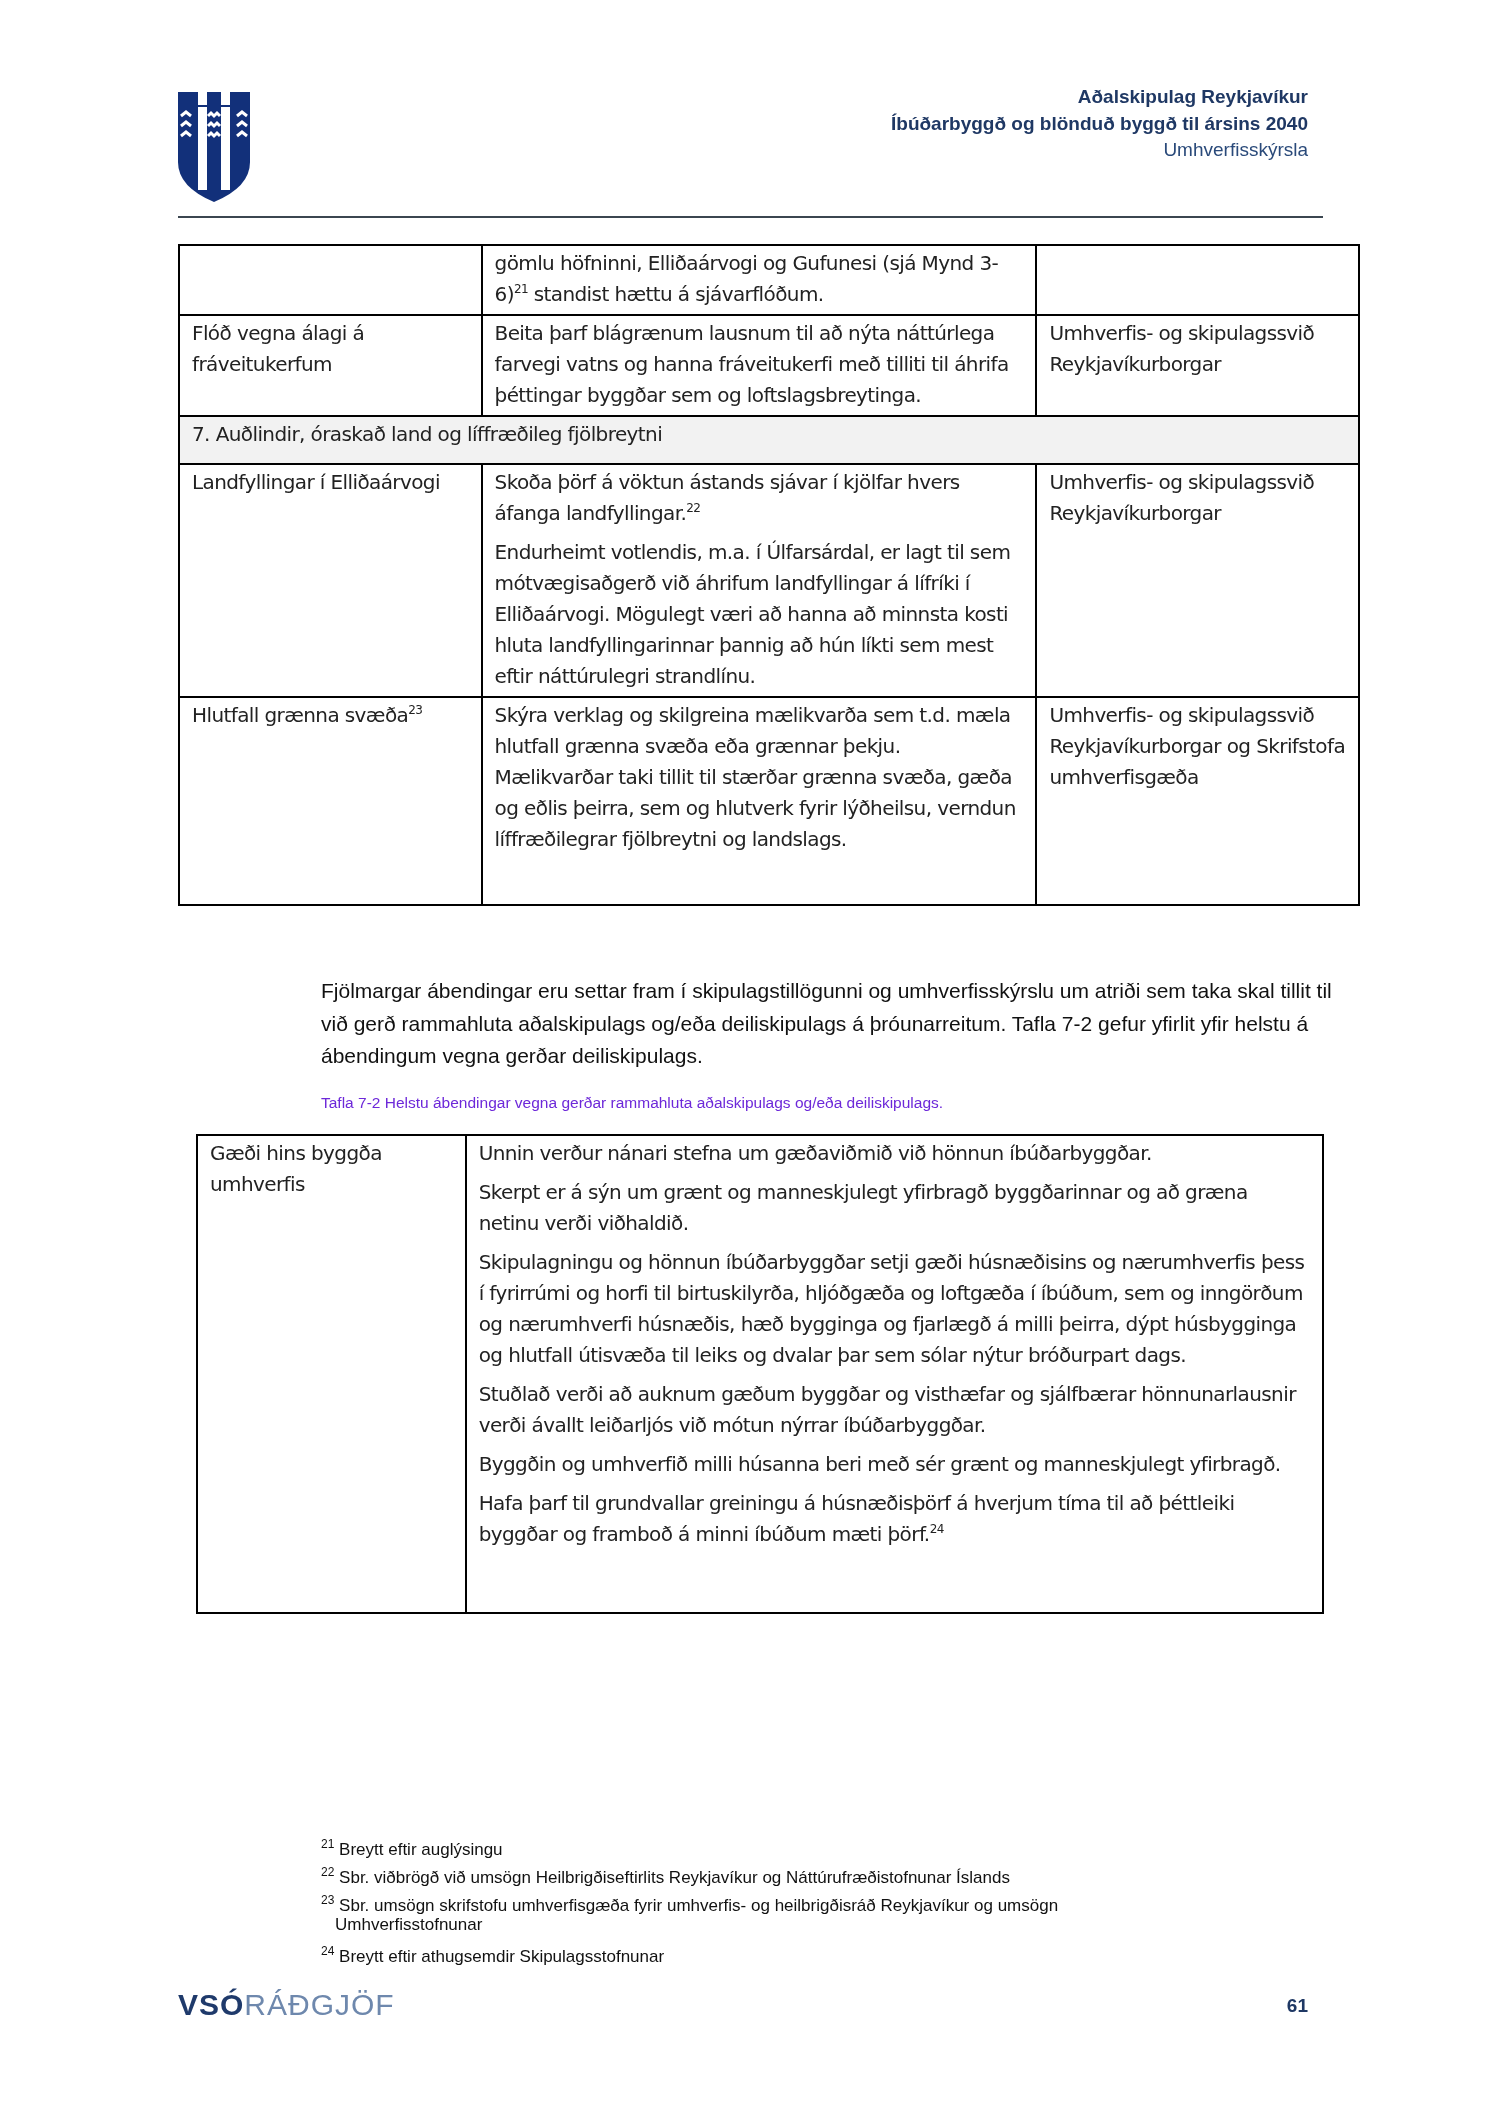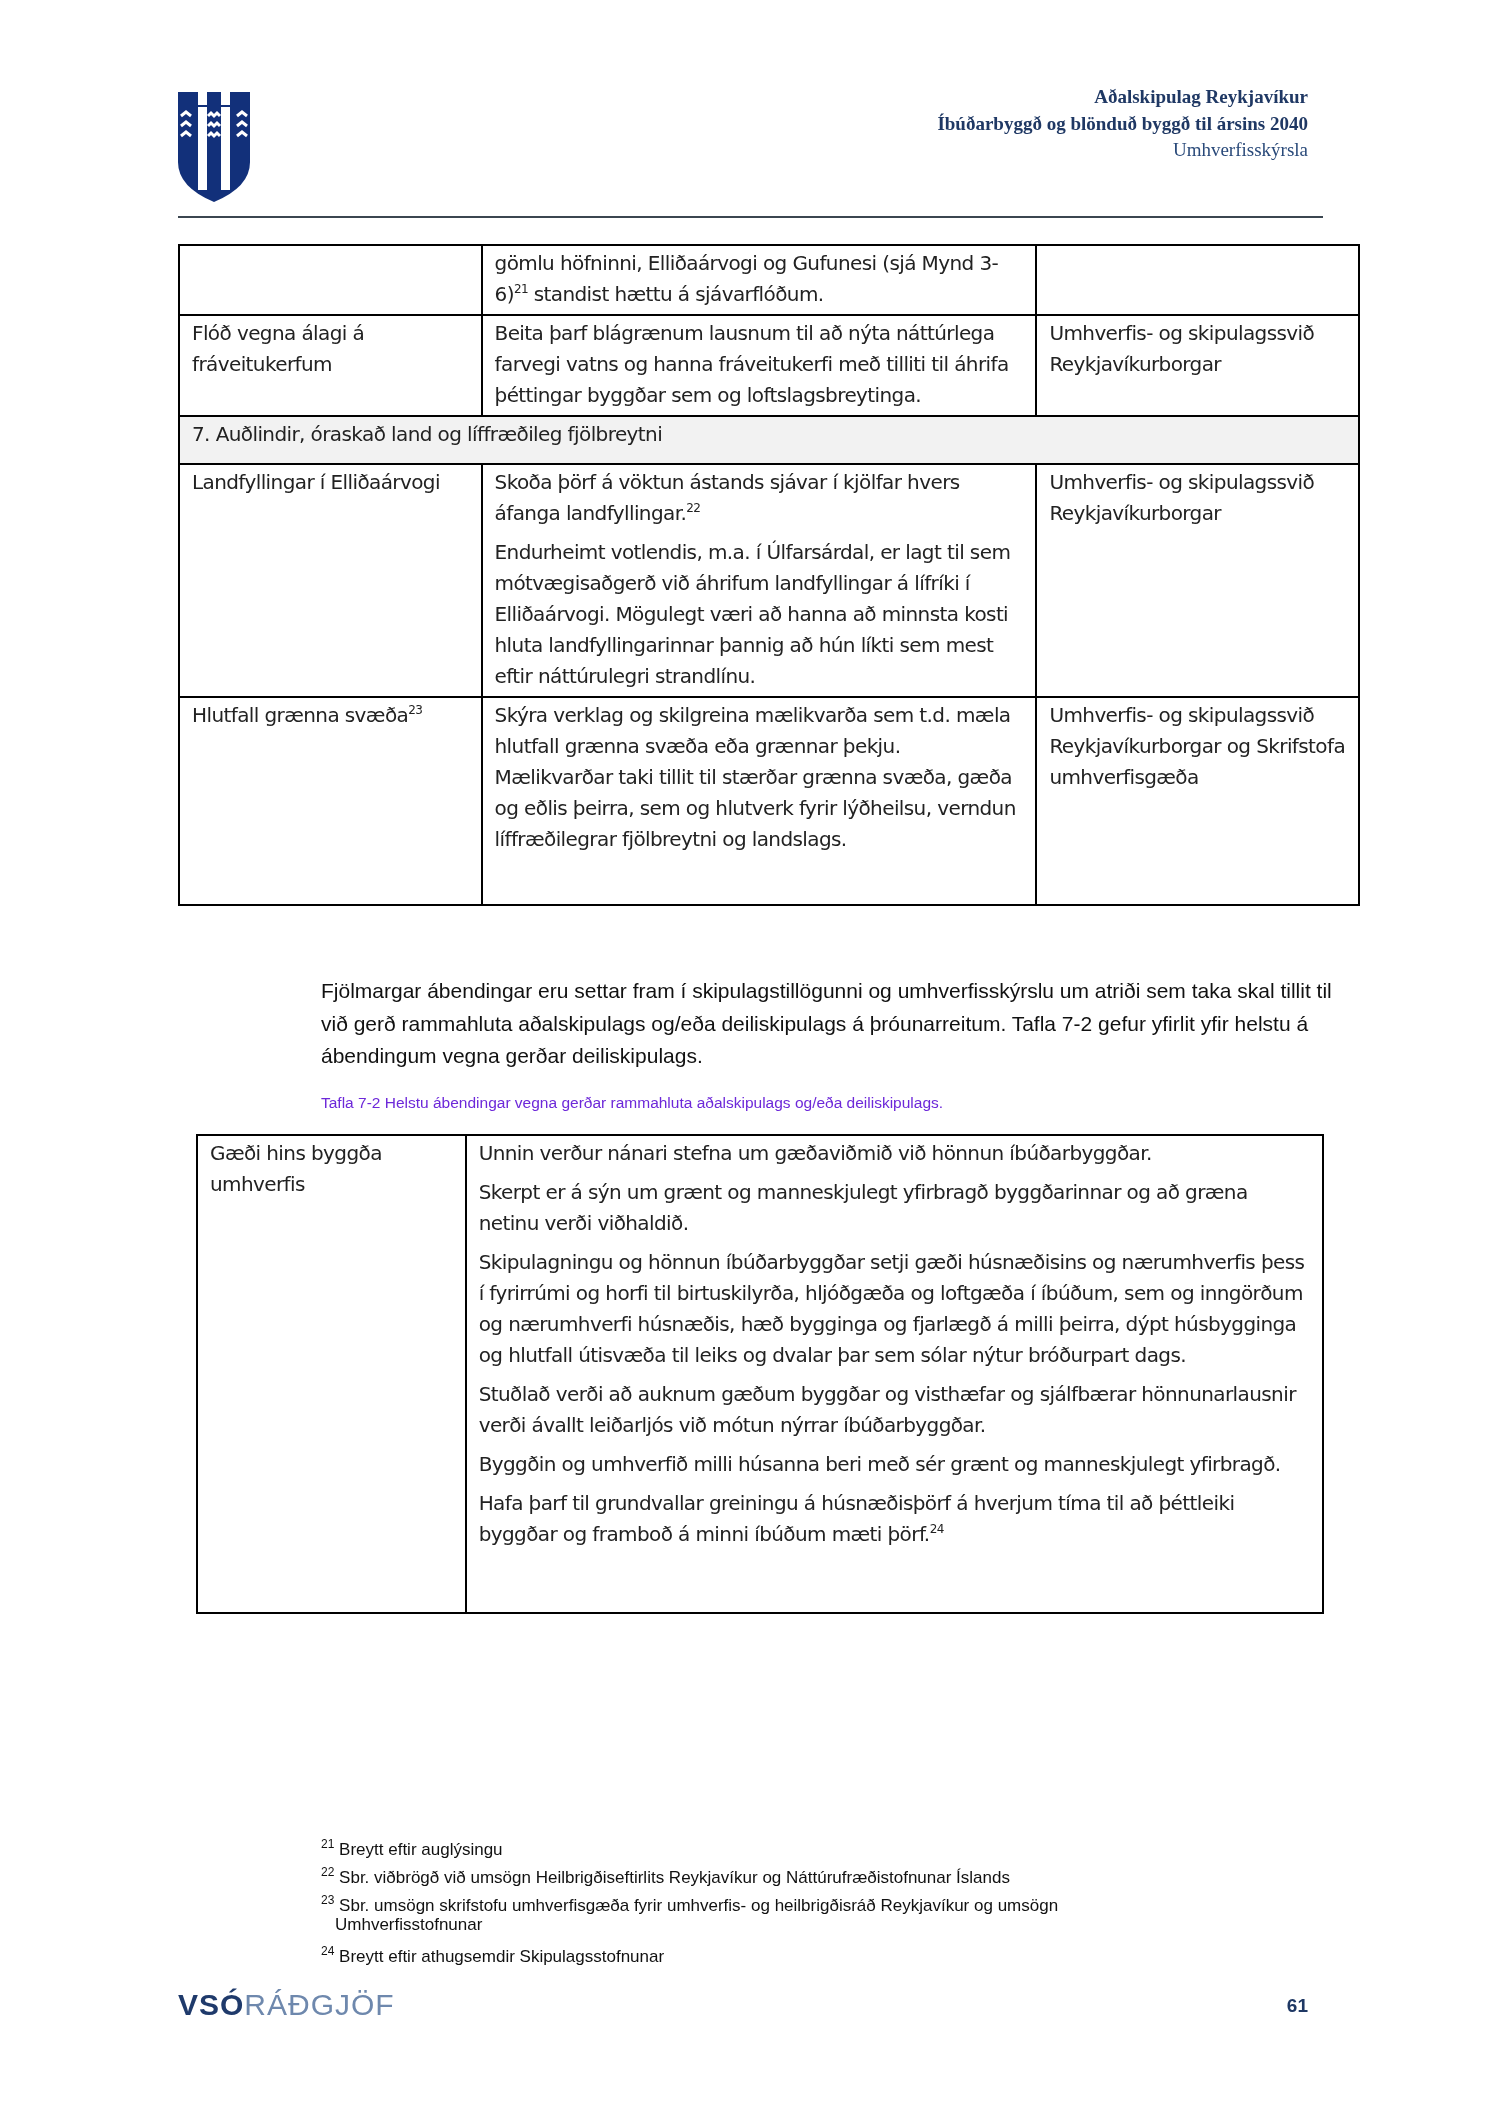--- a/index.html
+++ b/index.html
@@ -1,20 +1,20 @@
 <!DOCTYPE html>
 <html><head>
 <meta charset="utf-8">
 <style>
   html, body { margin: 0; padding: 0; background: #ffffff; }
   body { width: 1500px; height: 2122px; position: relative; overflow: hidden; font-family: "Liberation Sans", sans-serif; color: #000; }
   .abs { position: absolute; }
   
   #logo { left: 178px; top: 92px; width: 72px; height: 110px; }
-  .hdr { position: absolute; right: 192px; text-align: center; color: #1f3864; white-space: nowrap; font-family: Liberation Serif, serif; }
+  .hdr { position: absolute; right: 192px; text-align: center; color: #1f3864; white-space: nowrap; font-family: Liberation Sans, sans-serif; }
   #hdr1 { top: 86px; font-size: 19px; font-weight: bold; }
   #hdr2 { top: 113px; font-size: 19px; font-weight: bold; }
   #hdr3 { top: 139px; font-size: 19px; font-weight: normal; color: #2a4a7a; }
   #hdr-rule { left: 178px; top: 216px; width: 1145px; height: 0; border-top: 2px solid #3b4650; }
 
   
   table.doc { position: absolute; border-collapse: collapse; font-family: "DejaVu Sans", sans-serif; font-size: 20px; line-height: 31px; color: #222; }
   table.doc td { border: 2px solid #000; vertical-align: top; padding: 2px 12px 4px 12px; }
   table.doc tr.section td { background: #f2f2f2; }
   table.doc p { margin: 0 0 8px 0; }

